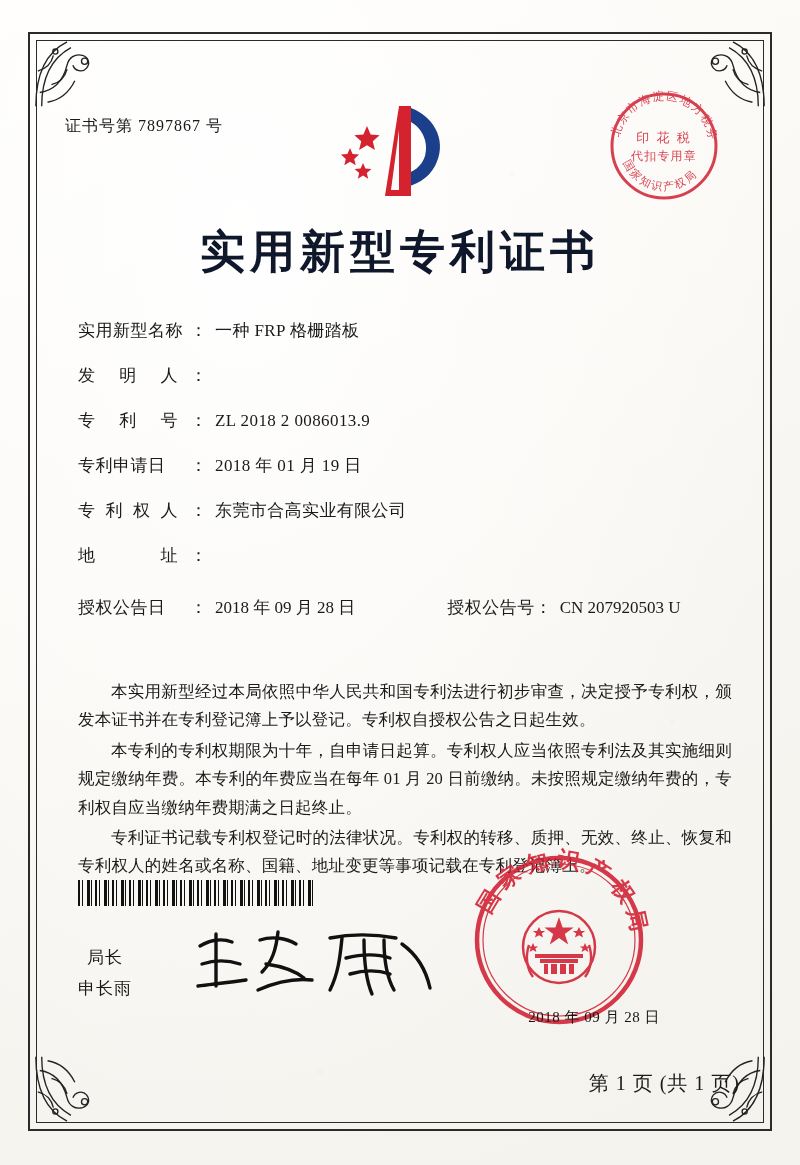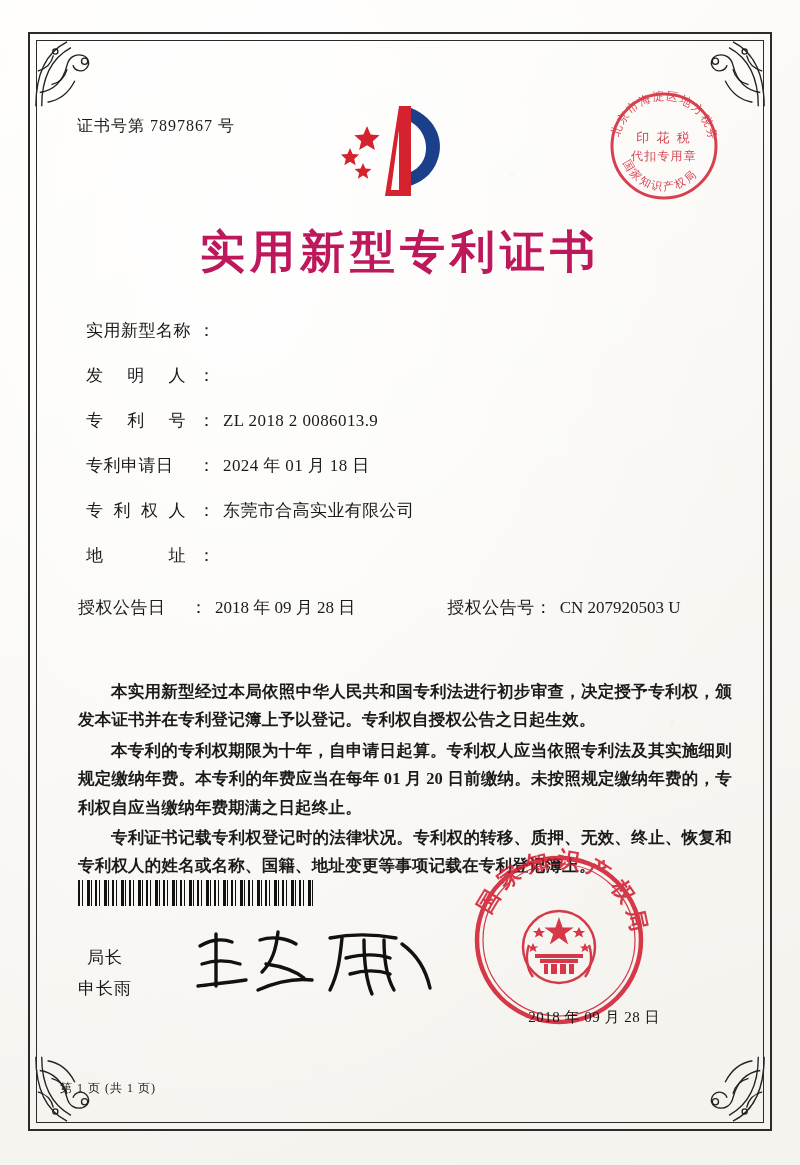--- a/index.html
+++ b/index.html
@@ -70,21 +70,20 @@
   }
 
   .cert-no {
     position: absolute;
     left: 5px;
     top: 54px;
     font-size: 16px;
     letter-spacing: 1px;
     font-family: "Liberation Serif", serif;
     white-space: nowrap;
-    margin-left: 12px;
   }
 
   
   .logo {
     position: absolute;
     left: 50%;
     top: 38px;
     transform: translateX(-50%);
     width: 150px;
     height: 105px;
@@ -105,37 +104,36 @@
   .title {
     position: absolute;
     left: 0;
     right: 0;
     top: 160px;
     text-align: center;
     font-size: 45px;
     font-weight: bold;
     letter-spacing: 5px;
     font-family: "Liberation Serif", serif;
-    color: #be185d;
+    color: #0f172a;
   }
 
   
   .fields {
     position: absolute;
     left: 18px;
     right: 10px;
     top: 258px;
   }
   .field-row {
     display: flex;
     align-items: center;
     margin-bottom: 23px;
     font-size: 17px;
     line-height: 1.3;
-    margin-left: 8px;
   }
   .field-label {
     width: 112px;
     flex: 0 0 112px;
     letter-spacing: 0.5px;
     white-space: nowrap;
   }
   .field-label.spread {
     display: flex;
     justify-content: space-between;
@@ -172,21 +170,20 @@
 
   
   .paras {
     position: absolute;
     left: 18px;
     right: 8px;
     top: 616px;
     font-size: 16.5px;
     line-height: 1.72;
     text-align: justify;
-    font-weight: bold;
   }
   .para {
     text-indent: 2em;
     margin: 0 0 2px 0;
     letter-spacing: 0.2px;
   }
 
   
   .barcode {
     position: absolute;
@@ -240,22 +237,22 @@
     letter-spacing: 0.5px;
     white-space: nowrap;
   }
 
   
   .footer {
     position: absolute;
     left: 0;
     right: 0;
     bottom: 2px;
-    text-align: left;
-    font-size: 12px;
+    text-align: right;
+    font-size: 20px;
     letter-spacing: 1px;
   }
 
   
   .speckle {
     position: absolute;
     inset: 0;
     pointer-events: none;
     opacity: 0.5;
     background-image:
@@ -364,20 +361,21 @@
       </svg>
     </div>
 
     <div class="title">实用新型专利证书</div>
 
     <div class="fields">
 
       <div class="field-row">
         <span class="field-label">实用新型名称</span>
         <span class="field-colon">：</span>
+        <span class="field-value">一种 FRP 格栅踏板</span>
       </div>
 
       <div class="field-row">
         <span class="field-label spread">
           <span>发</span>
             <span>明</span>
             <span>人</span>
         </span>
         <span class="field-colon">：</span>
       </div>
@@ -388,21 +386,21 @@
             <span>利</span>
             <span>号</span>
         </span>
         <span class="field-colon">：</span>
         <span class="field-value">ZL 2018 2 0086013.9</span>
       </div>
 
       <div class="field-row">
         <span class="field-label">专利申请日</span>
         <span class="field-colon">：</span>
-        <span class="field-value">2024 年 01 月 18 日</span>
+        <span class="field-value">2018 年 01 月 19 日</span>
       </div>
 
       <div class="field-row">
         <span class="field-label spread">
           <span>专</span>
             <span>利</span>
             <span>权</span>
             <span>人</span>
         </span>
         <span class="field-colon">：</span>

